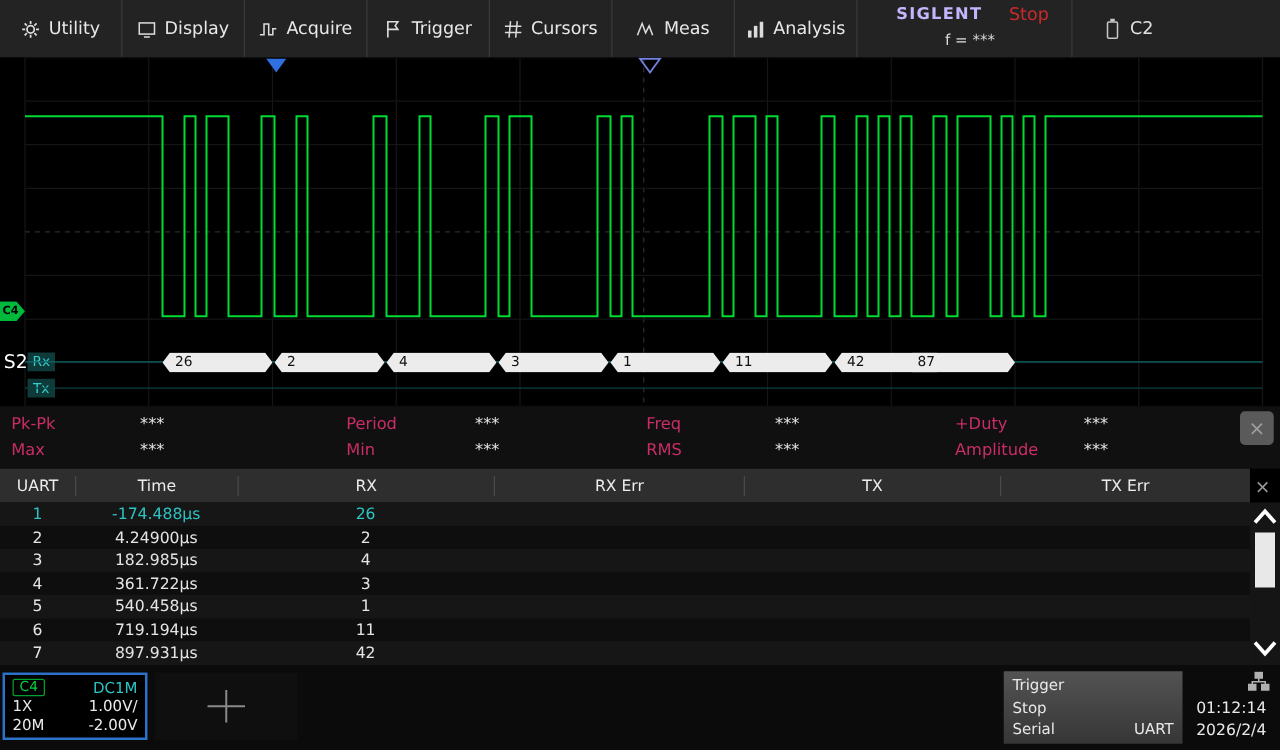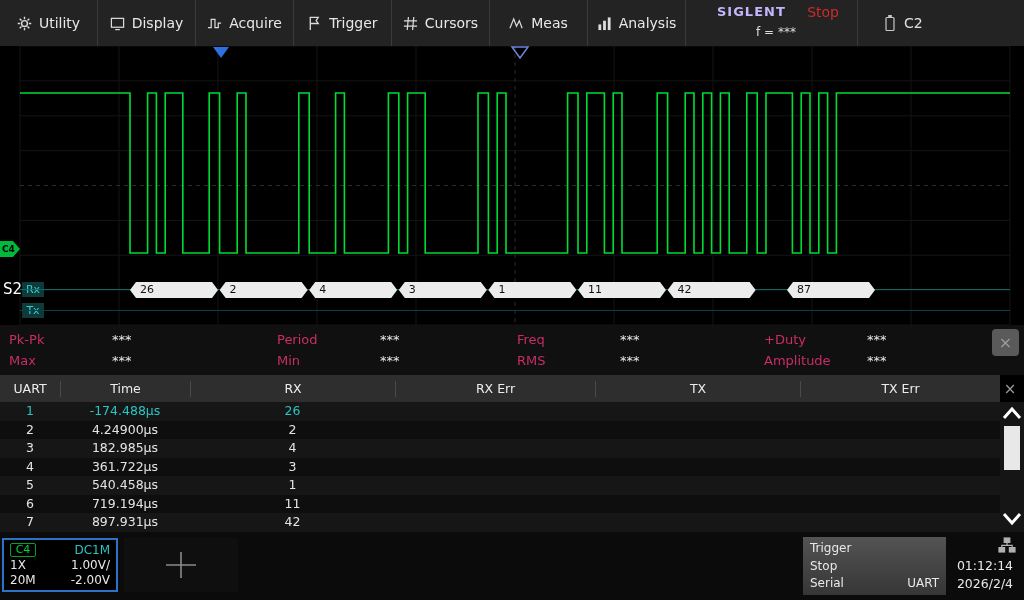--- a/index.html
+++ b/index.html
@@ -203,21 +203,21 @@
   <div class="decode-line rx-line"></div>
   <div class="decode-line tx-line"></div>
   <div id="bubbles">
       <div class="bubble" style="left: 130px;">26</div>
       <div class="bubble" style="left: 219.6px;">2</div>
       <div class="bubble" style="left: 309.2px;">4</div>
       <div class="bubble" style="left: 398.8px;">3</div>
       <div class="bubble" style="left: 488.4px;">1</div>
       <div class="bubble" style="left: 578px;">11</div>
       <div class="bubble" style="left: 667.6px;">42</div>
-      <div class="bubble" style="left: 787px;">87</div>
+      <div class="bubble" style="left: 724px;">87</div>
     </div>
 </div>
 
 <div class="meas-strip">
   <div class="meas-grid" id="meas-grid">
       <div class="meas-cell">
         <span class="m-label">Pk-Pk</span>
         <span class="m-value">***</span>
       </div>
       <div class="meas-cell">

